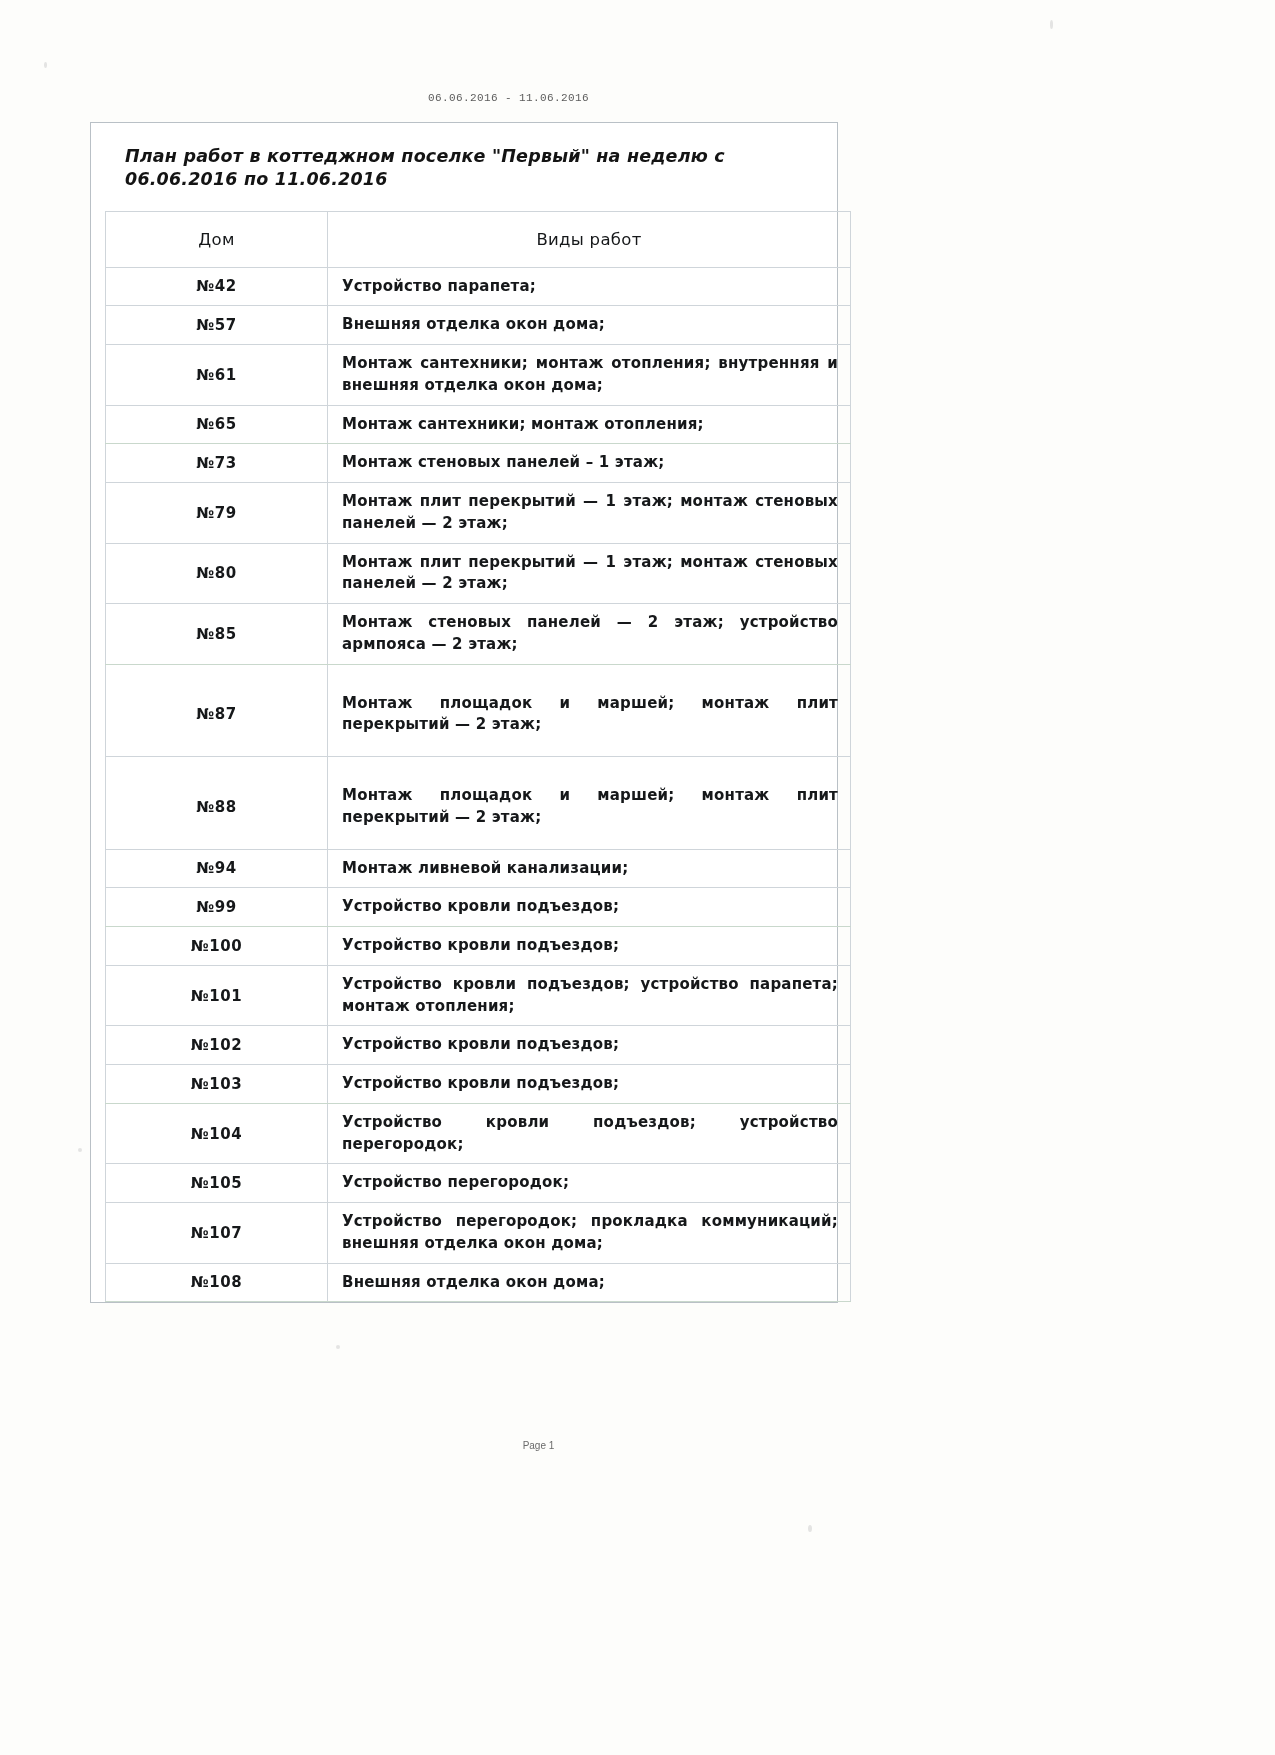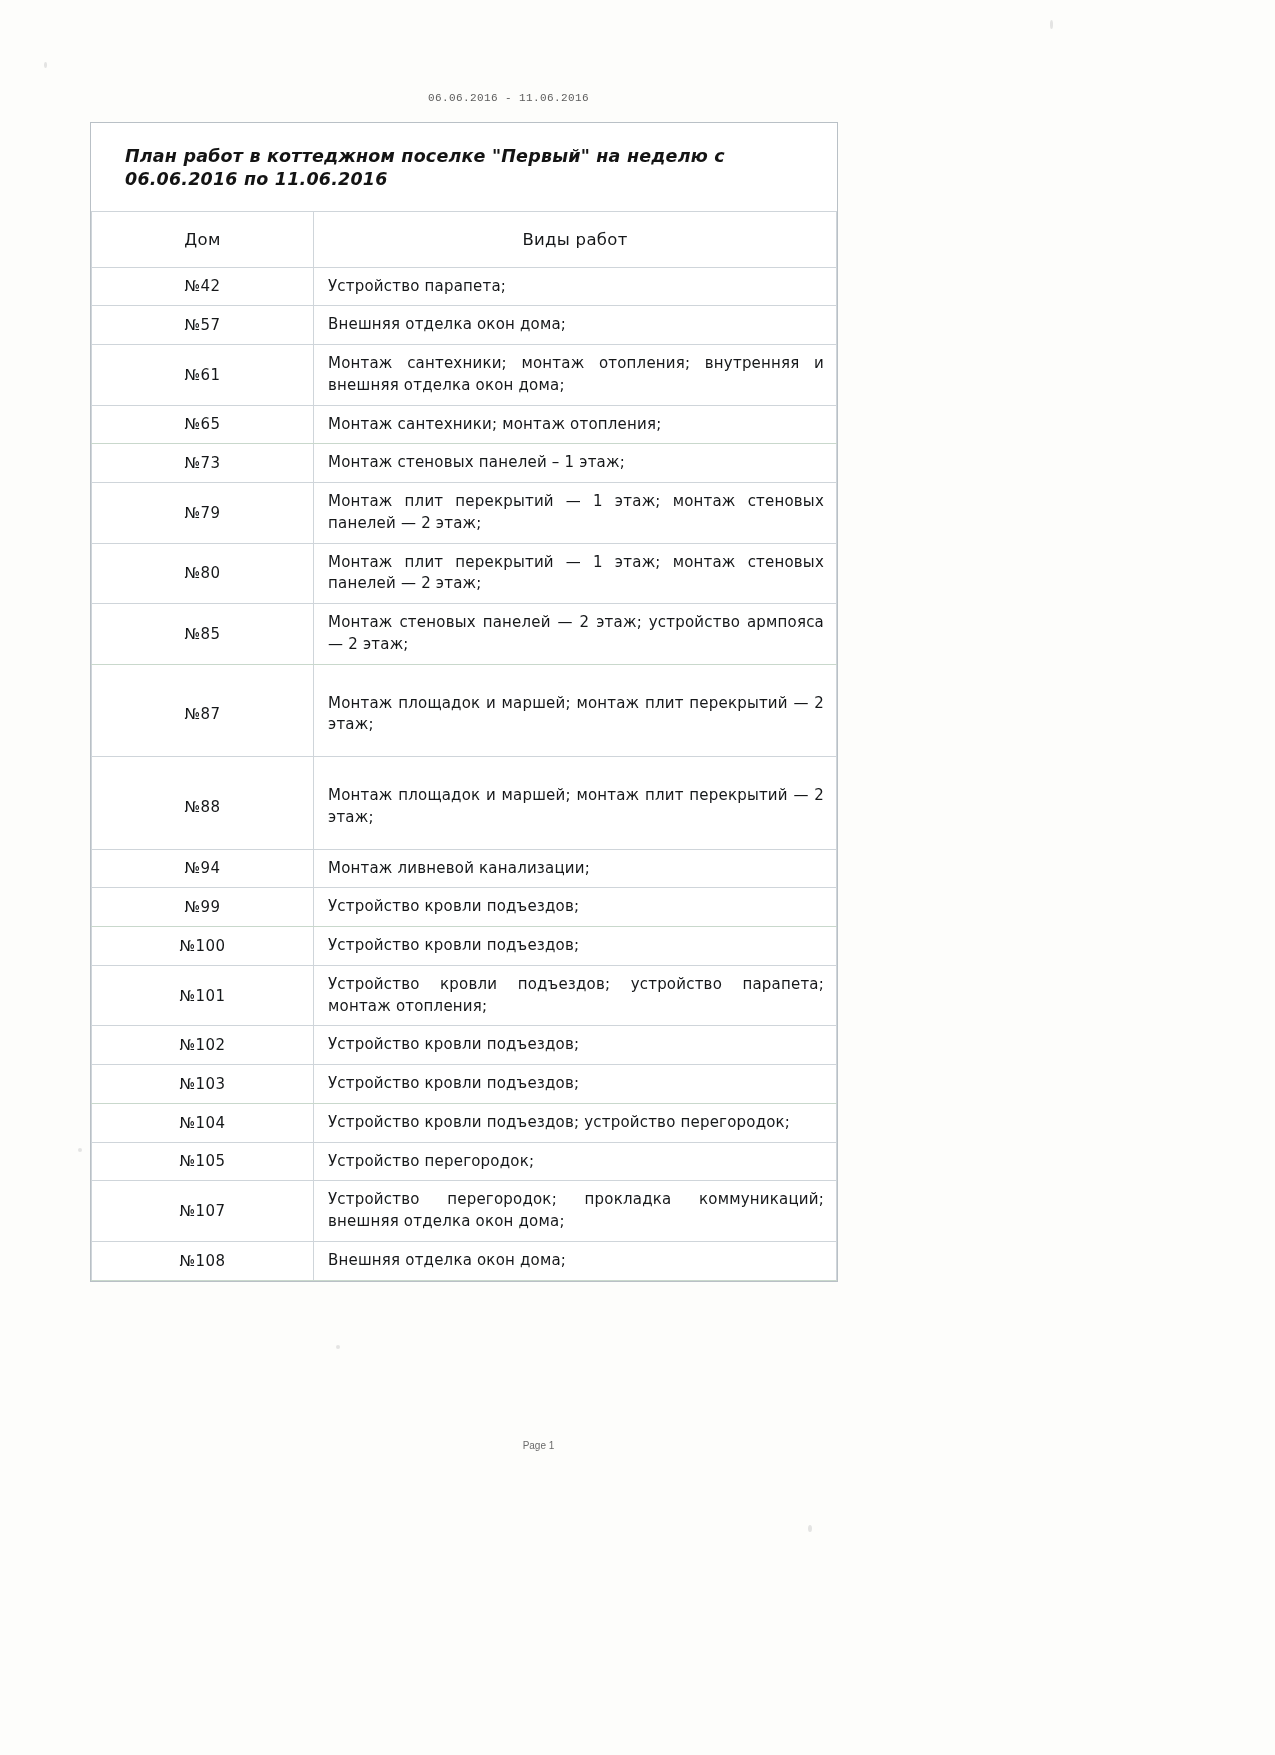--- a/index.html
+++ b/index.html
@@ -64,29 +64,31 @@
     color: #141414;
     padding: 22px 30px 20px 34px;
     letter-spacing: 0.2px;
     line-height: 1.3;
   }
 
   table.plan {
     width: 100%;
     border-collapse: collapse;
     table-layout: fixed;
+    margin-left: 14px;
   }
   table.plan col.c-house { width: 222px; }
   table.plan col.c-works { width: auto; }
 
   table.plan th, table.plan td {
     border: 1px solid #cfd5da;
     vertical-align: middle;
     font-size: 15px;
     color: #16181a;
+    font-weight: bold;
   }
 
   table.plan th {
     font-weight: normal;
     font-size: 16.5px;
     padding: 18px 6px;
     text-align: center;
     letter-spacing: 0.3px;
   }
   table.plan th.works-head { text-align: center; }

